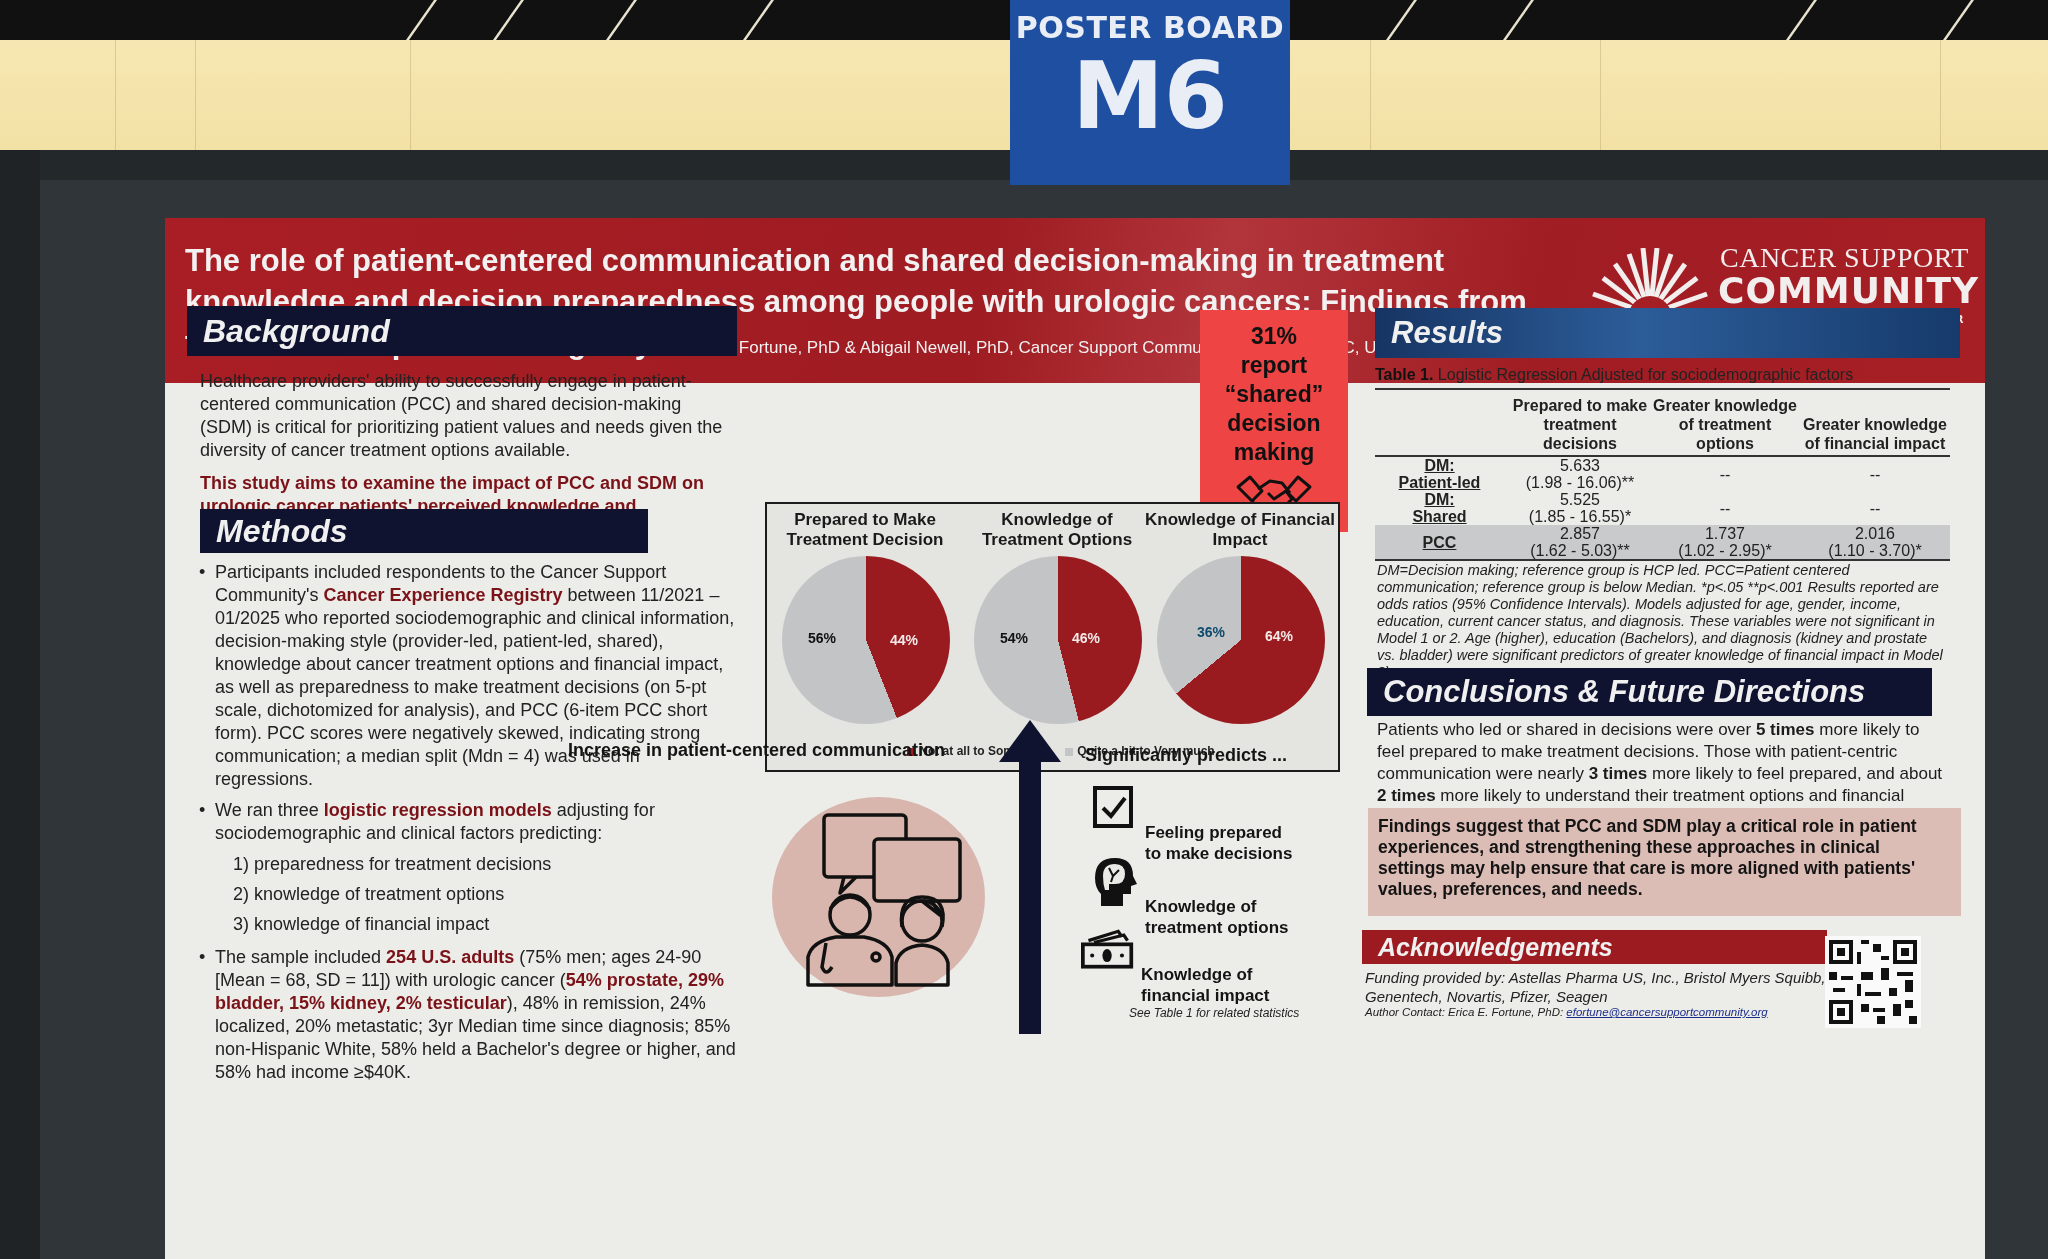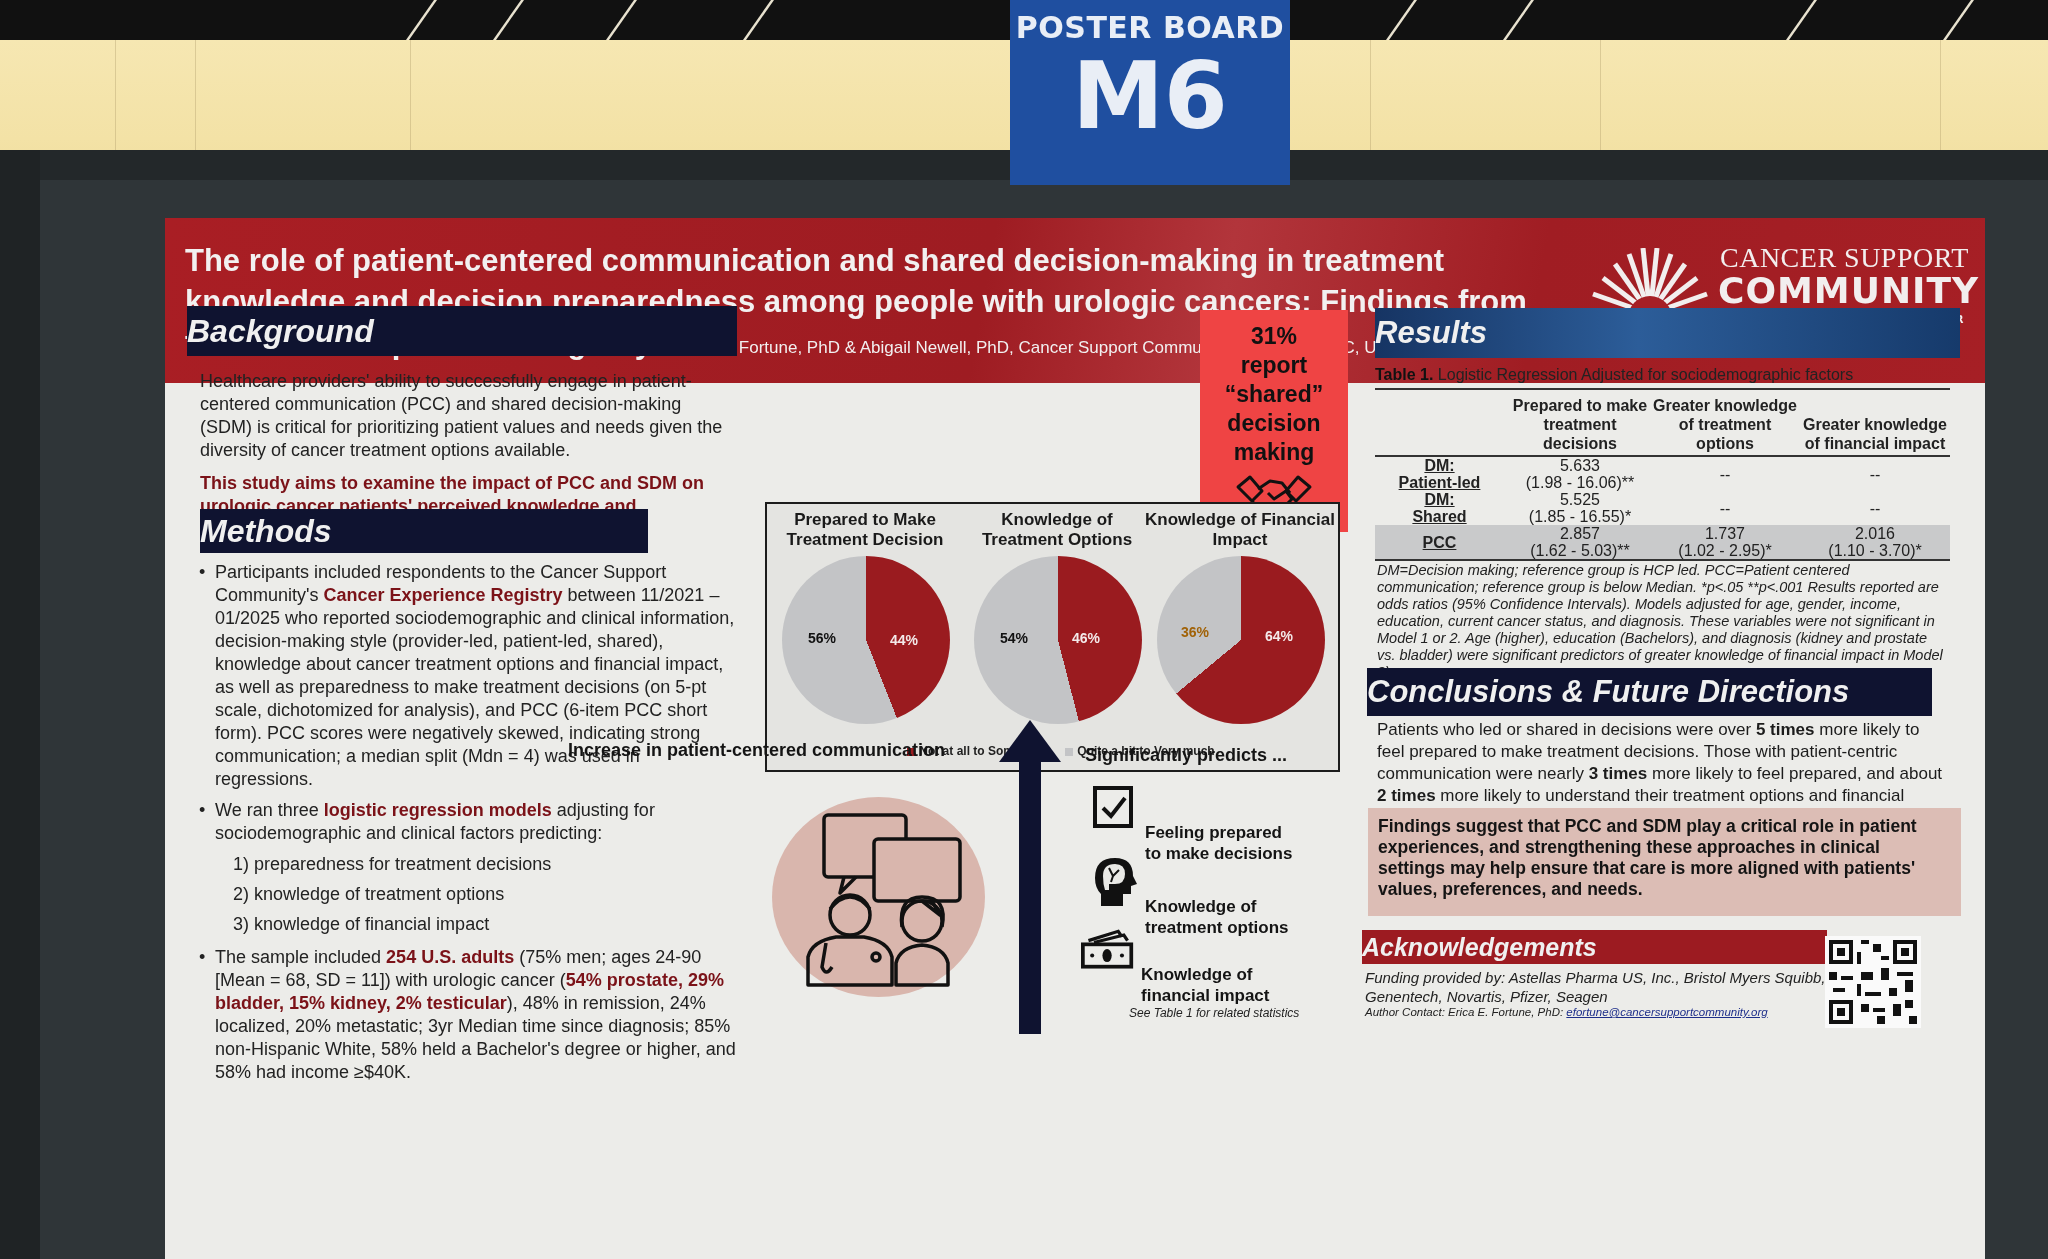--- a/index.html
+++ b/index.html
@@ -24,21 +24,21 @@
   .title-bar { position: absolute; left: 0; top: 0; width: 1820px; height: 165px; background: linear-gradient(100deg,#a91e24 0%,#9e1c22 45%,#b2353b 58%,#a01d23 75%,#a61f25 100%); }
   .title-text { position: absolute; left: 20px; top: 22px; width: 1380px; color: #f2f0f0; font-weight: bold; font-size: 31px; line-height: 41px; }
   .title-text .authors { font-weight: normal; font-size: 17px; margin-left: 14px; }
   .logo { position: absolute; left: 1420px; top: 22px; width: 390px; height: 90px; color: #f2eeee; }
   .logo svg { position: absolute; left: 0; top: 8px; }
   .logo .l1 { position: absolute; left: 135px; top: 2px; font-family: "Liberation Serif", serif; font-size: 28px; letter-spacing: 0.5px; }
   .logo .l2 { position: absolute; left: 133px; top: 30px; font-family: "DejaVu Sans", sans-serif; font-weight: bold; font-size: 36px; letter-spacing: 1px; }
   .logo .l3 { position: absolute; left: 136px; top: 74px; font-family: "DejaVu Sans", sans-serif; font-size: 10px; font-weight: bold; letter-spacing: 0.3px; }
   .abstract { position: absolute; left: 1500px; top: 112px; font-weight: bold; font-size: 30px; color: #f2eeee; }
 
-  .section-head { position: absolute; color: #f0f0f0; font-weight: bold; font-style: italic; font-size: 32px; line-height: 50px; }
+  .section-head { position: absolute; color: #f0f0f0; font-weight: bold; font-style: italic; font-size: 32px; padding-left: 16px; line-height: 50px; }
   .section-head.dark { background: #0f1330; }
   .section-head.blue { background: linear-gradient(90deg,#163463 0%,#2c5d99 45%,#163a6b 100%); }
   .section-head.red { background: #9c1b21; font-size: 25px; line-height: 34px; }
 
   .body-text { position: absolute; color: #222; font-size: 18px; line-height: 23px; }
   .accent { color: #7b1218; font-weight: bold; }
   .bold { font-weight: bold; }
 
   ul.bullets { list-style: none; }
   ul.bullets > li { position: relative; padding-left: 20px; margin-bottom: 8px; }
@@ -201,21 +201,21 @@
       <div class="pie-item" style="left:195px;">
         <div class="pie-title">Knowledge of Treatment Options</div>
         <div class="pie" style="background:conic-gradient(#9a1b1f 0 46%, #c3c4c6 46% 100%);"></div>
         <div class="pie-lab" style="left:110px;top:126px;color:#f4eaea;">46%</div>
         <div class="pie-lab" style="left:38px;top:126px;color:#111;">54%</div>
       </div>
       <div class="pie-item" style="left:378px;">
         <div class="pie-title">Knowledge of Financial Impact</div>
         <div class="pie" style="background:conic-gradient(#9a1b1f 0 64%, #c3c4c6 64% 100%);"></div>
         <div class="pie-lab" style="left:120px;top:124px;color:#f4eaea;">64%</div>
-        <div class="pie-lab" style="left:36px;top:120px;color:#a16207;">36%</div>
+        <div class="pie-lab" style="left:52px;top:120px;color:#0c4a6e;">36%</div>
       </div>
       <div class="pie-legend">
         <span class="sw" style="background:#9a1b1f"></span><span>Not at all to Somewhat</span>
         <span class="sw" style="background:#c3c4c6"></span><span>Quite a bit to Very much</span>
       </div>
     </div>
 
     <div class="pcc-label" style="top:445px;left:570px;width:410px;text-align:right;left:370px;">Increase in patient-centered communication</div>
     <div class="pcc-circle" style="top:503px;left:607px;">
       <svg width="213" height="200" viewBox="0 0 213 200">

